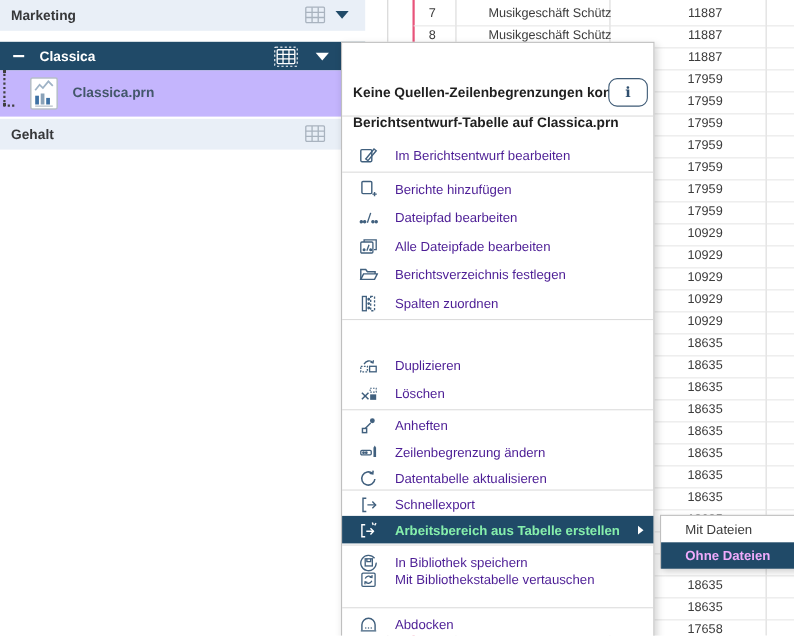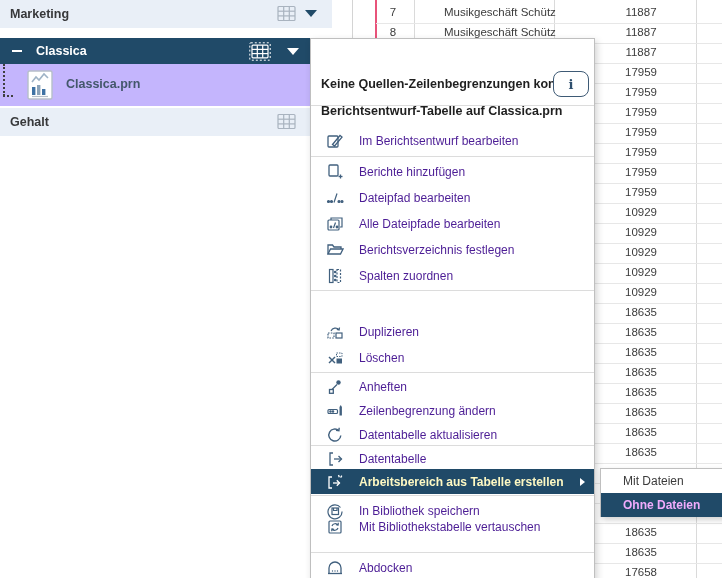--- a/index.html
+++ b/index.html
@@ -43,21 +43,21 @@
   .m-sub{position:absolute;left:10px;top:38px;font-size:12.5px;font-weight:700;color:#1f1f1f;white-space:nowrap;}
   .info-btn{position:absolute;left:242px;top:32px;width:34px;height:24px;border:1.5px solid #3e5a75;
             border-radius:8px;display:flex;align-items:center;justify-content:center;
             font-family:"DejaVu Serif",serif;font-size:13px;font-weight:700;color:#2f4f6e;background:#fff;}
   .m-sep{position:absolute;left:0;right:0;height:0;border-top:1px solid #dcdcdc;}
   .mi{position:absolute;left:0;right:0;height:26px;color:#41607e;}
   .mi .lbl{position:absolute;left:48px;top:50%;transform:translateY(-50%);
            font-size:12px;color:#4c1d95;white-space:nowrap;}
   .mi .ico{position:absolute;left:15px;top:50%;transform:translateY(-50%);width:18px;height:18px;}
   .mi.hl{background:#204a68;color:#ffffff;}
-  .mi.hl .lbl{color:#fef9c3;font-weight:600;}
+  .mi.hl .lbl{color:#86efac;font-weight:600;}
   .caret{position:absolute;right:9px;top:50%;transform:translateY(-50%);width:0;height:0;
          border-top:4px solid transparent;border-bottom:4px solid transparent;border-left:5px solid #fff;}
   svg{display:block;}
 
   
   .submenu{position:absolute;left:600px;top:468px;width:130px;height:49px;background:#fff;
            border:1px solid #bfbfbf;box-shadow:2px 3px 6px rgba(0,0,0,.18);box-sizing:border-box;}
   .sm-item{position:absolute;left:0;right:0;height:24px;font-size:12px;color:#3b3b3b;}
   .sm-item .lbl{position:absolute;left:22px;top:50%;transform:translateY(-50%);white-space:nowrap;}
   .sm-item.hl{background:#204a68;}
@@ -448,21 +448,21 @@
     <div class="m-sep" style="top:406px"></div>
 
     <div class="mi" style="top:408px;height:24px">
       <span class="ico">
           <svg width="18" height="18" viewBox="0 0 18 18" stroke="currentColor" fill="none" stroke-width="1.3">
             <path d="M7 3 H4 v12 h3"></path>
             <line x1="8" y1="9" x2="15.5" y2="9"></line>
             <path d="M12.5 6 l3 3 -3 3"></path>
           </svg>
         </span>
-      <span class="lbl">Datentabelle</span>
+      <span class="lbl">Schnellexport</span>
     </div>
     <div class="mi hl" style="top:430px;height:25px">
       <span class="ico">
           <svg width="18" height="18" viewBox="0 0 18 18" stroke="currentColor" fill="none" stroke-width="1.3">
             <path d="M6 4 H3 v11 h3"></path>
             <line x1="7" y1="10" x2="13.5" y2="10"></line>
             <path d="M10.8 7.2 l2.7 2.8 -2.7 2.8"></path>
             <line x1="12.5" y1="2" x2="13.3" y2="4.2"></line>
             <line x1="15.8" y1="2.6" x2="14.6" y2="4.6"></line>
           </svg>

